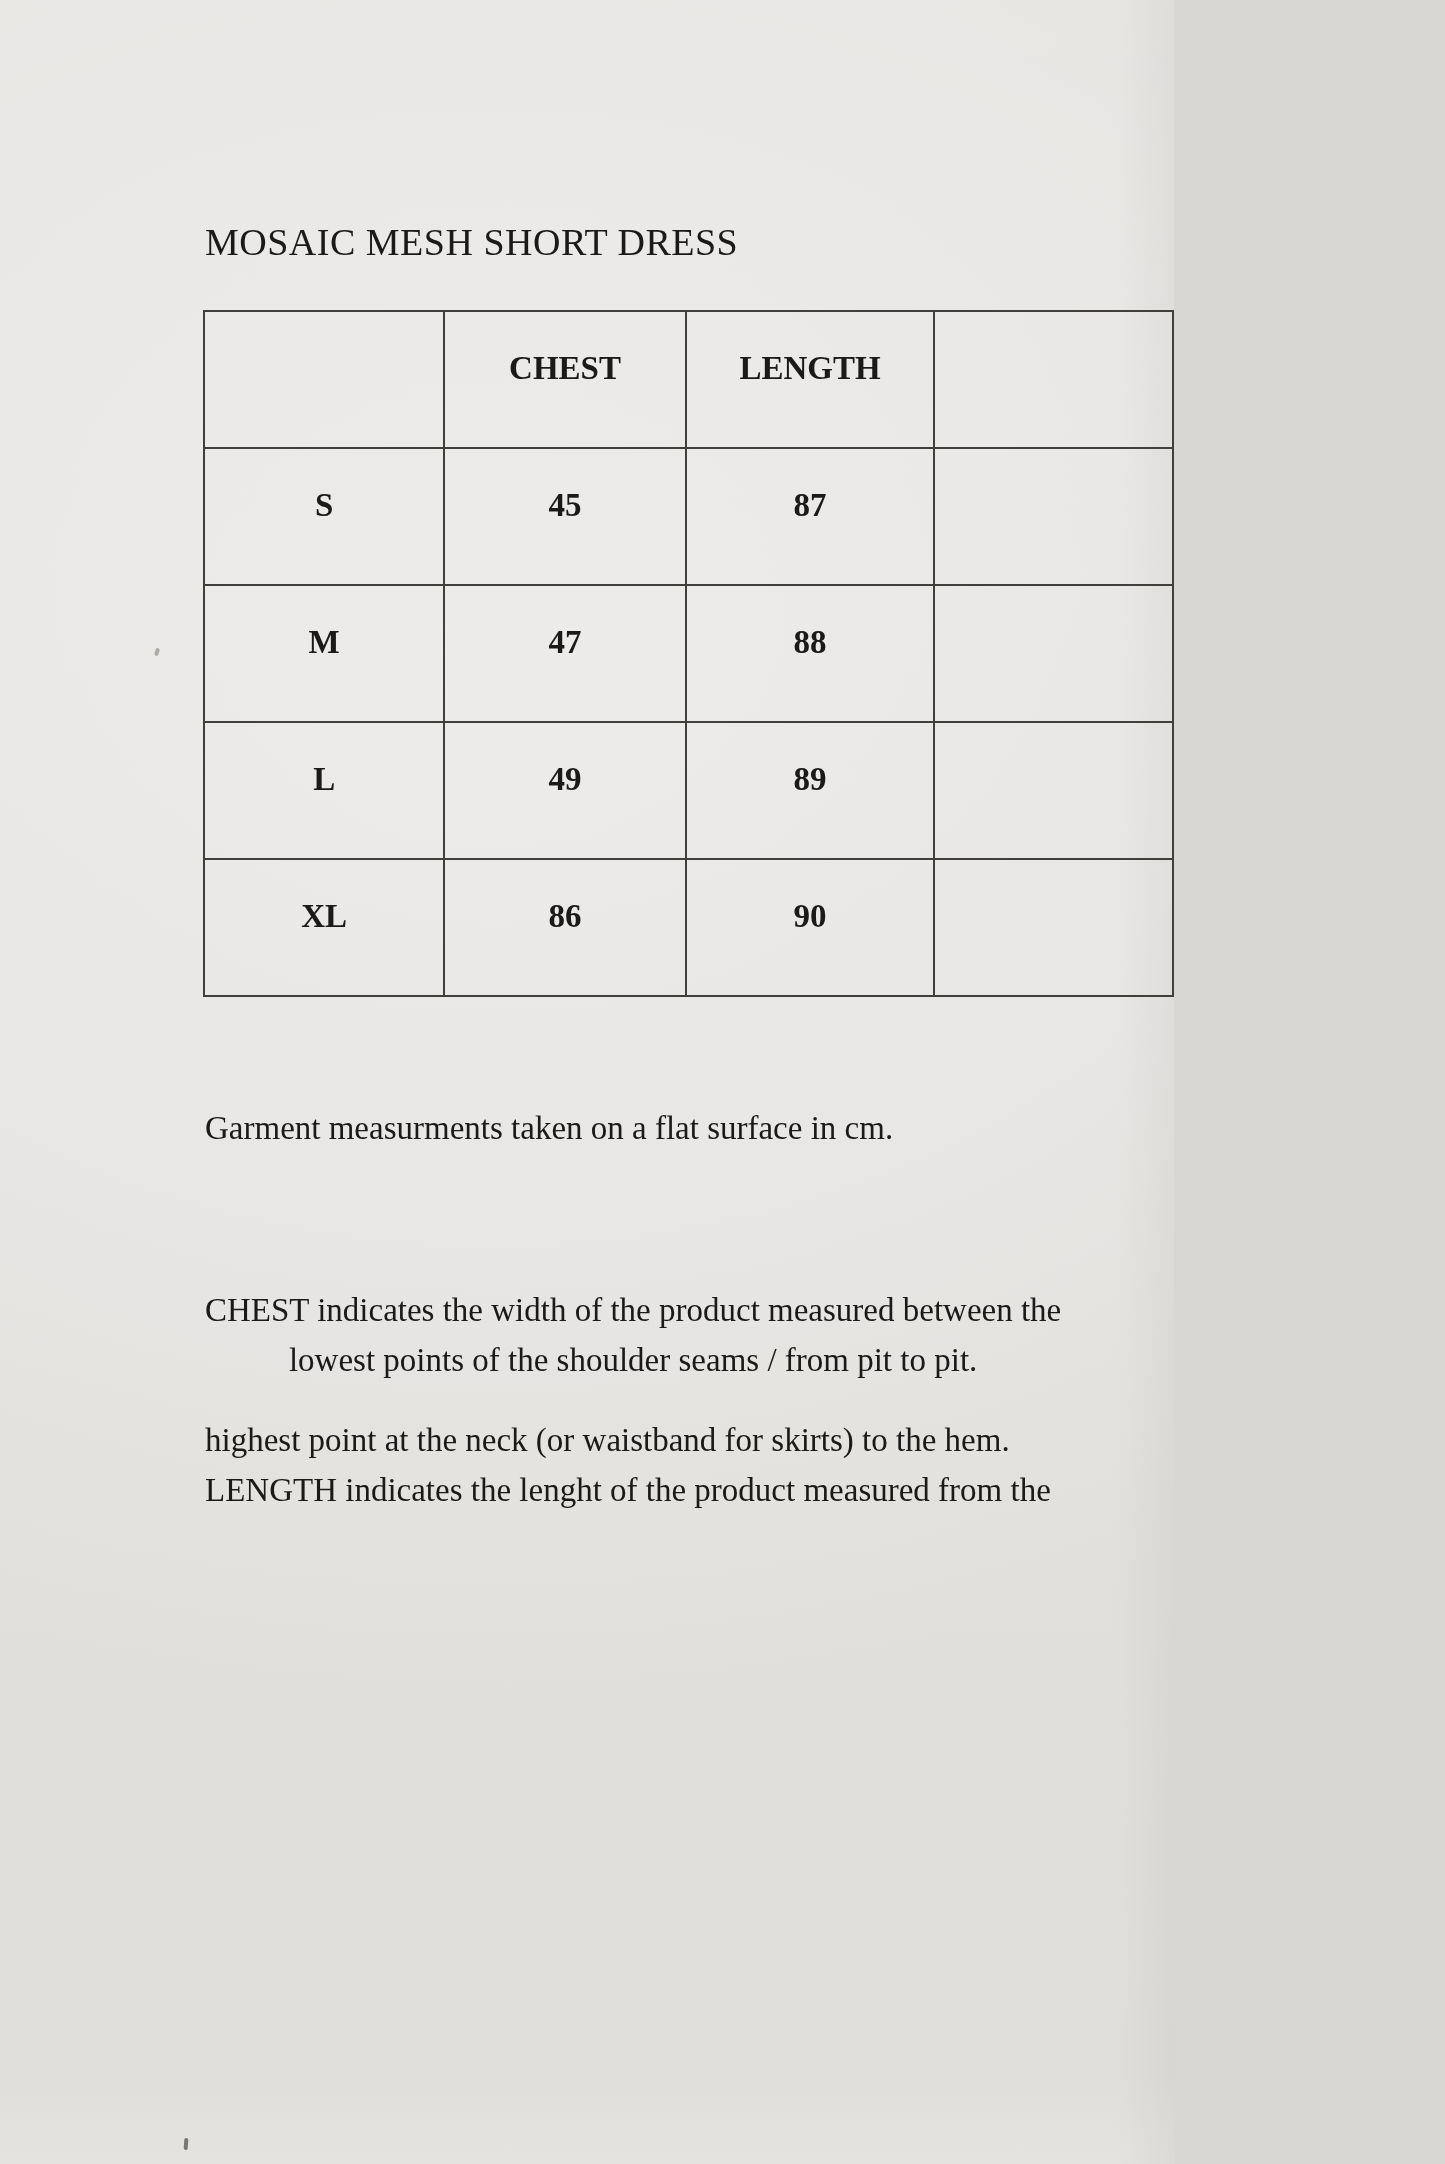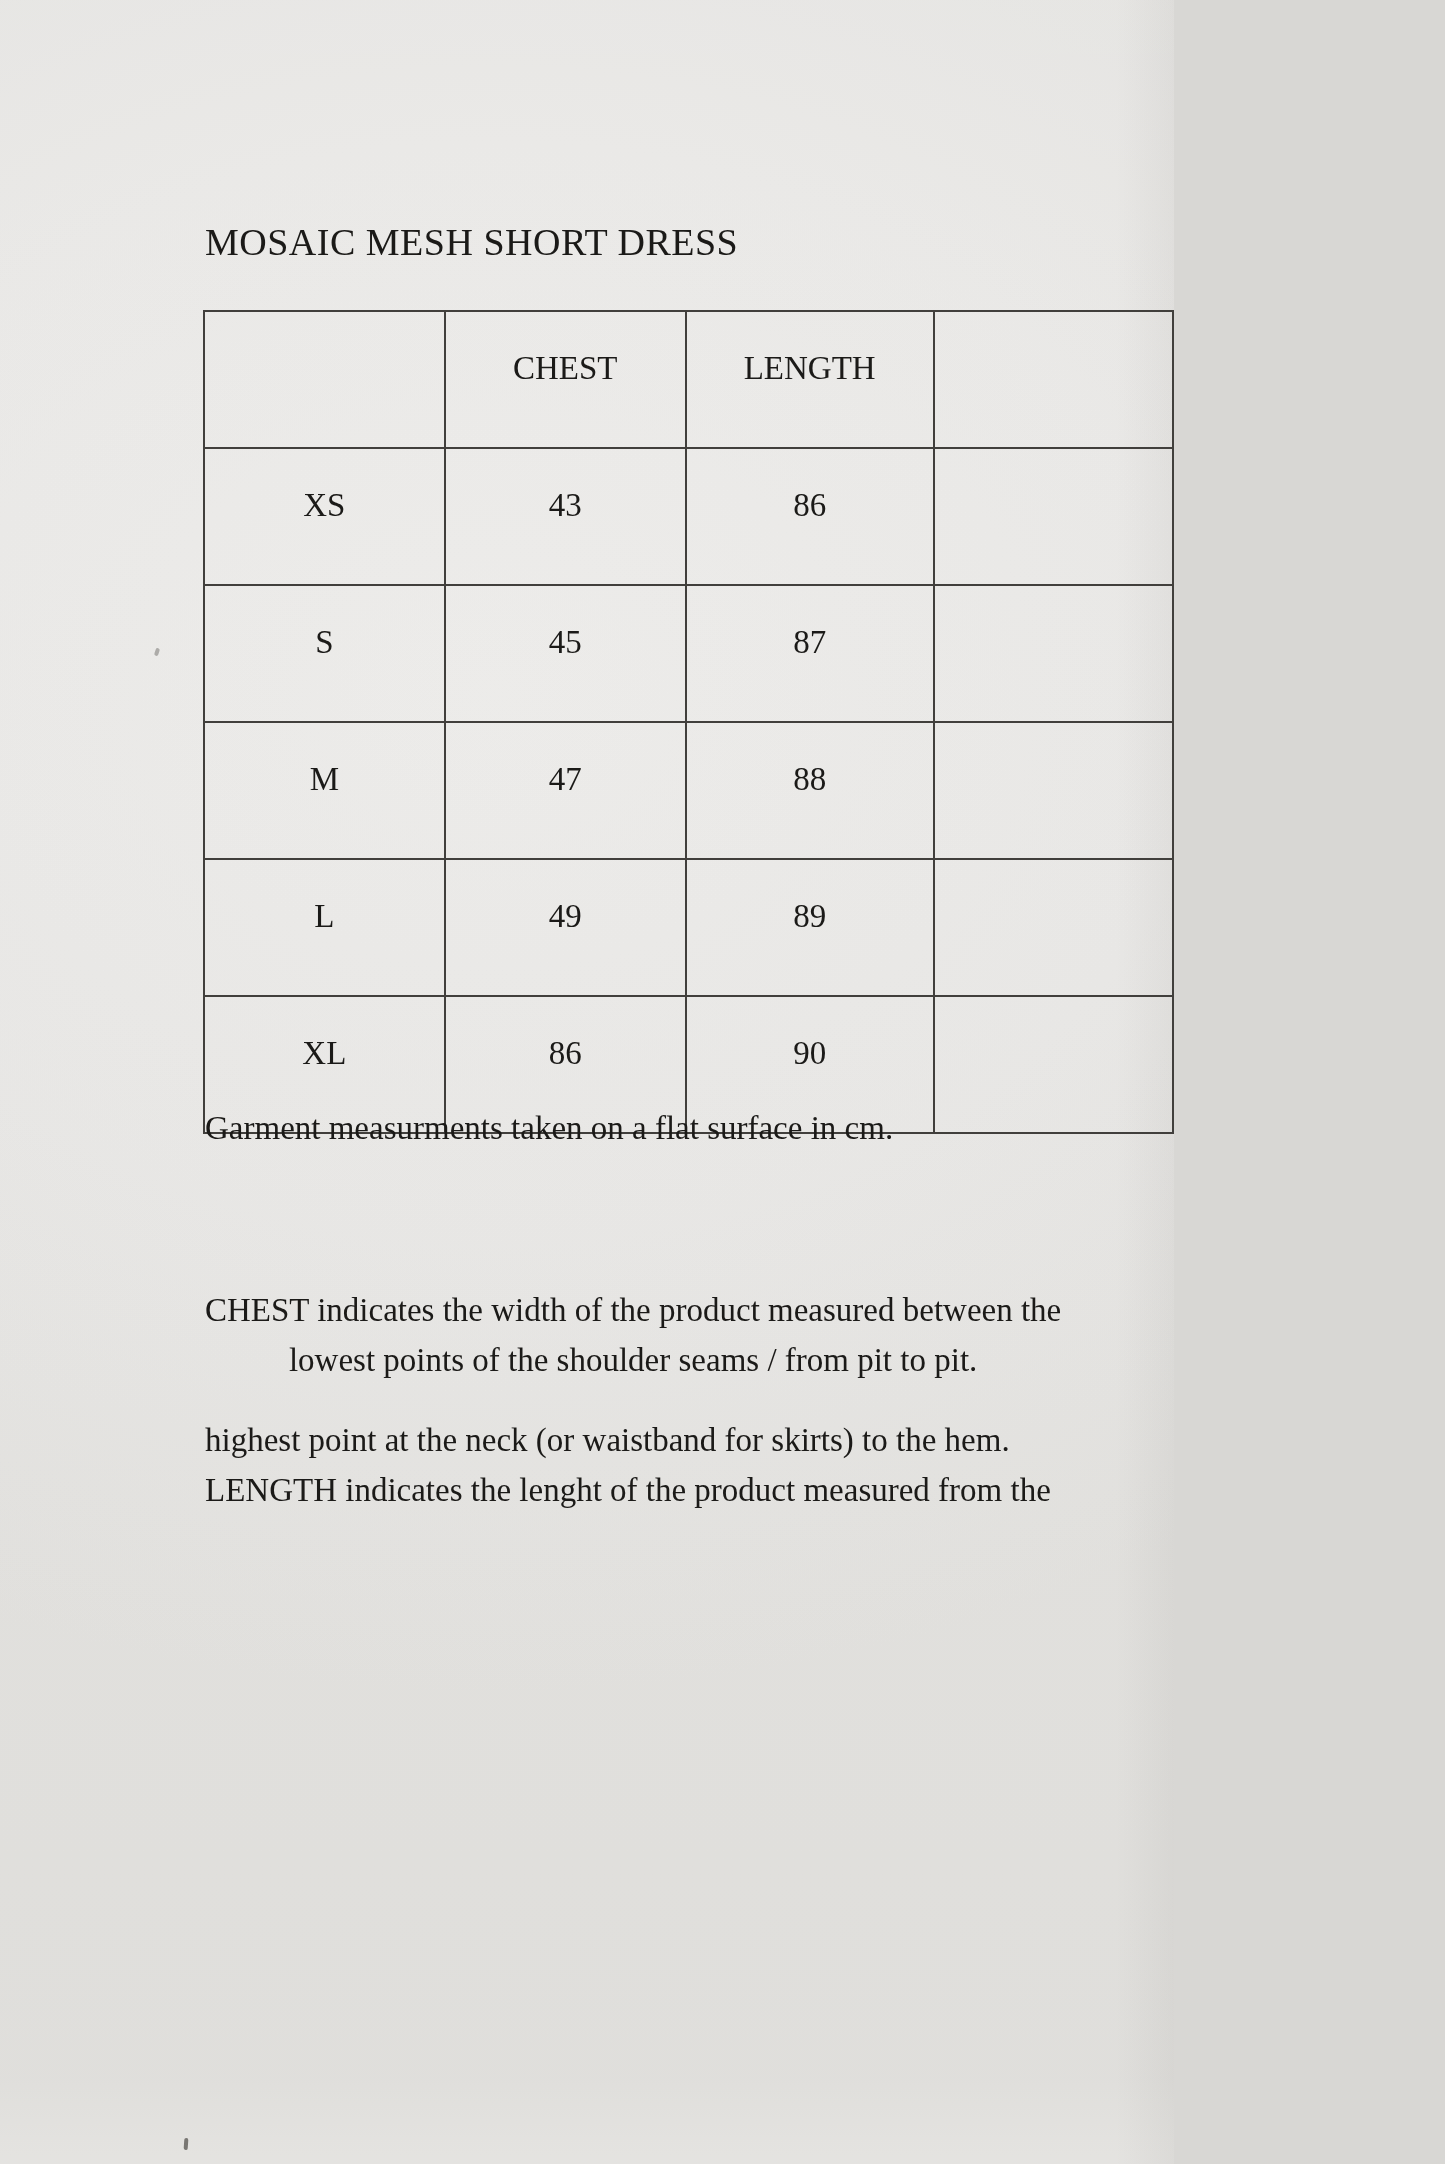--- a/index.html
+++ b/index.html
@@ -32,21 +32,21 @@
     table-layout: fixed;
   }
   .col-size   { width: 261px; }
   .col-chest  { width: 255px; }
   .col-length { width: 260px; }
   .col-extra  { width: 264px; }
   table.size-chart tr { height: 137px; }
   table.size-chart th,
   table.size-chart td {
     border: 2px solid #413f3c;
-    font-weight: normal;
+    font-weight: bold;
     font-size: 33px;
     text-align: center;
     vertical-align: top;
     padding-top: 38px;
     color: #1b1a18;
   }
   .note {
     position: absolute;
     left: 205px;
     font-size: 33px;
@@ -81,26 +81,20 @@
         <col class="col-extra">
     </colgroup>
     <tbody>
       <tr>
         <th></th>
         <th>CHEST</th>
         <th>LENGTH</th>
         <th></th>
       </tr>
       <tr>
-        <td>XS</td>
-        <td>43</td>
-        <td>86</td>
-        <td></td>
-      </tr>
-      <tr>
         <td>S</td>
         <td>45</td>
         <td>87</td>
         <td></td>
       </tr>
       <tr>
         <td>M</td>
         <td>47</td>
         <td>88</td>
         <td></td>

